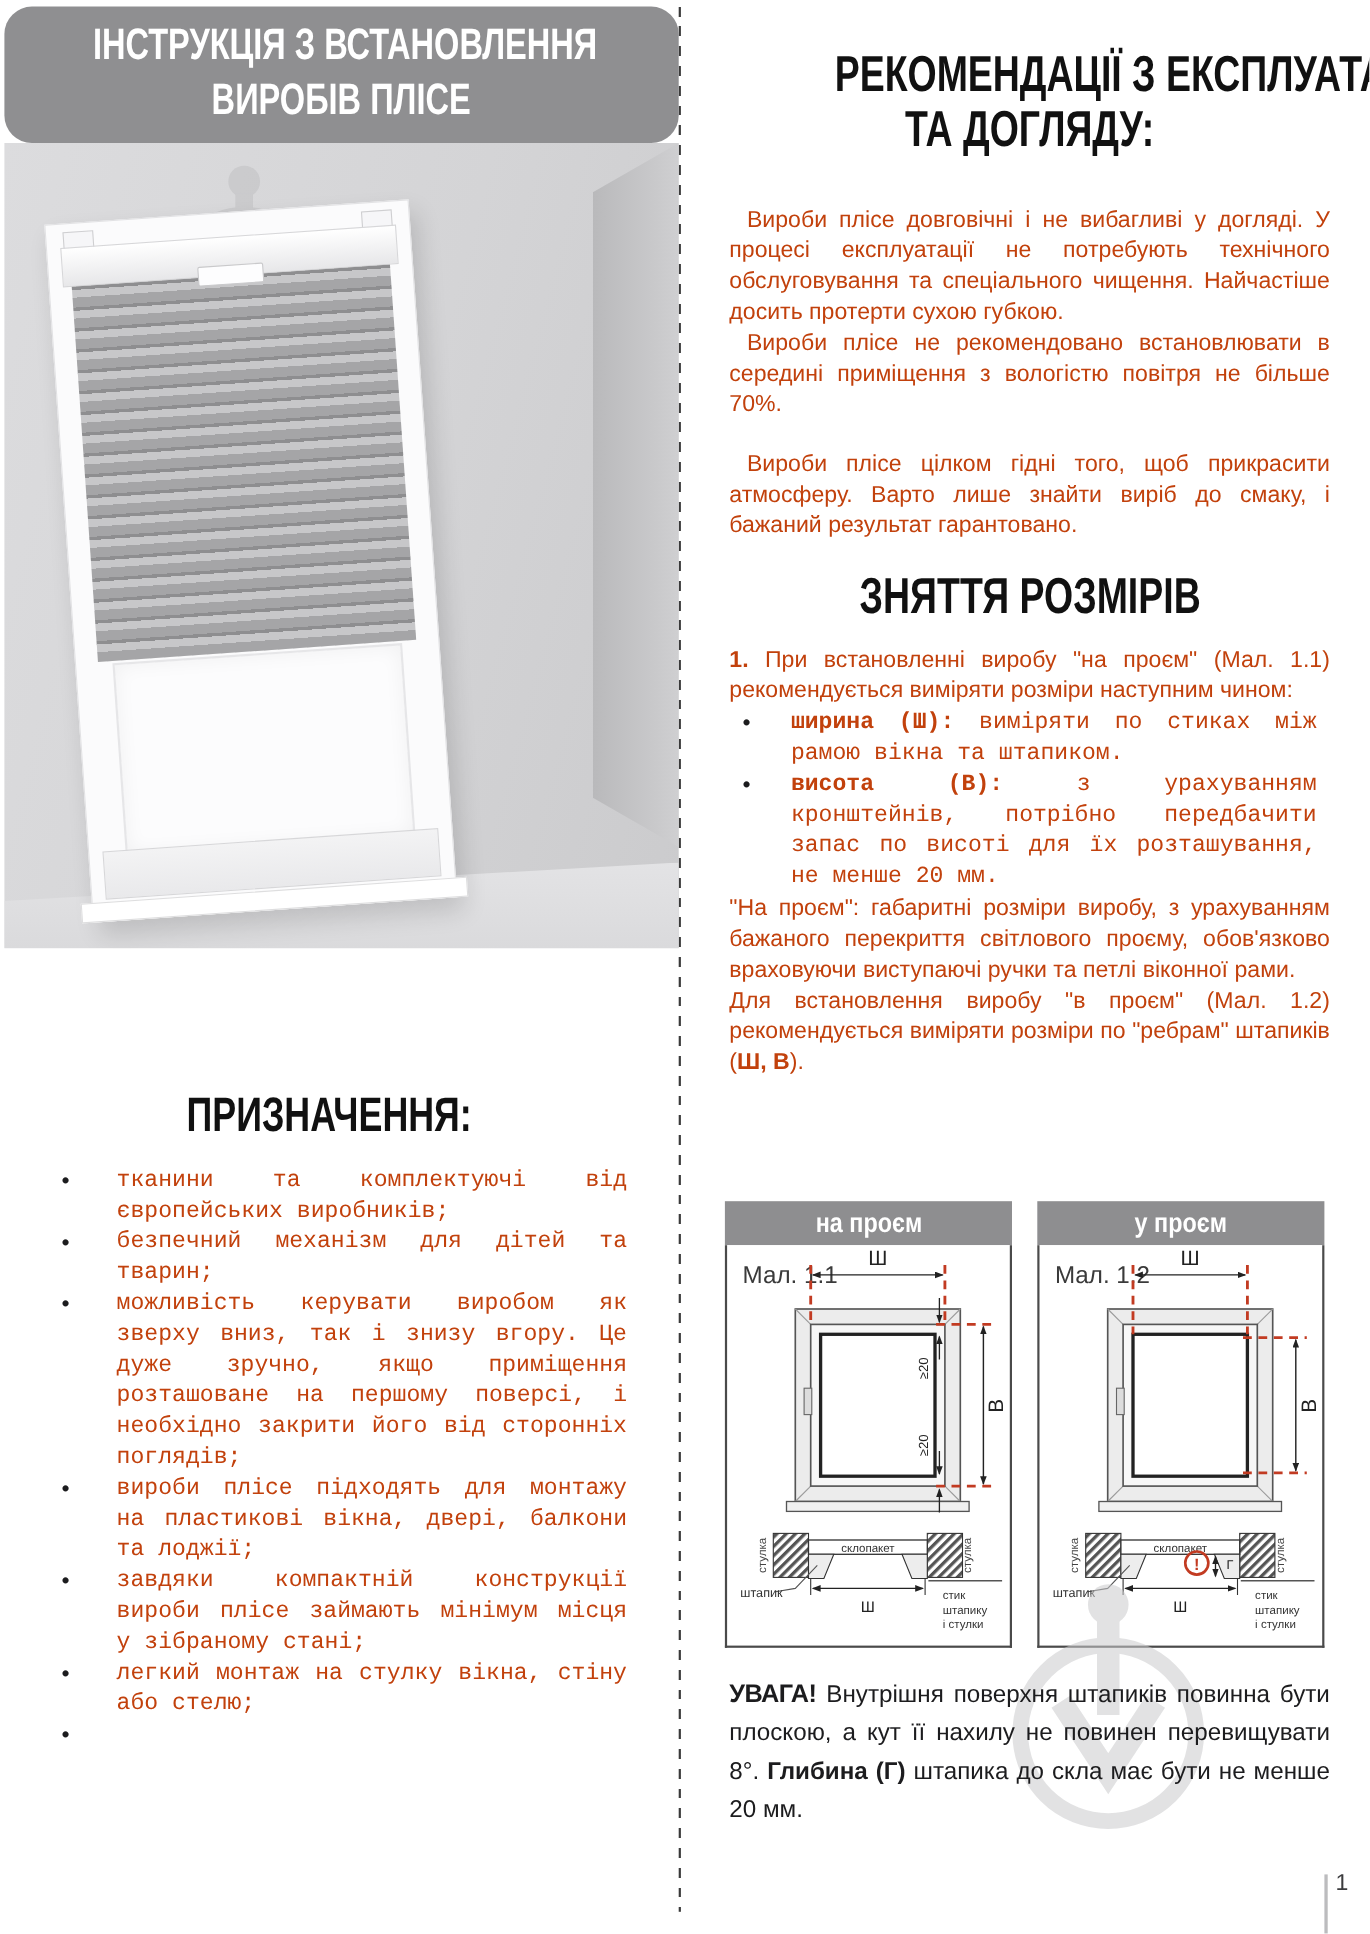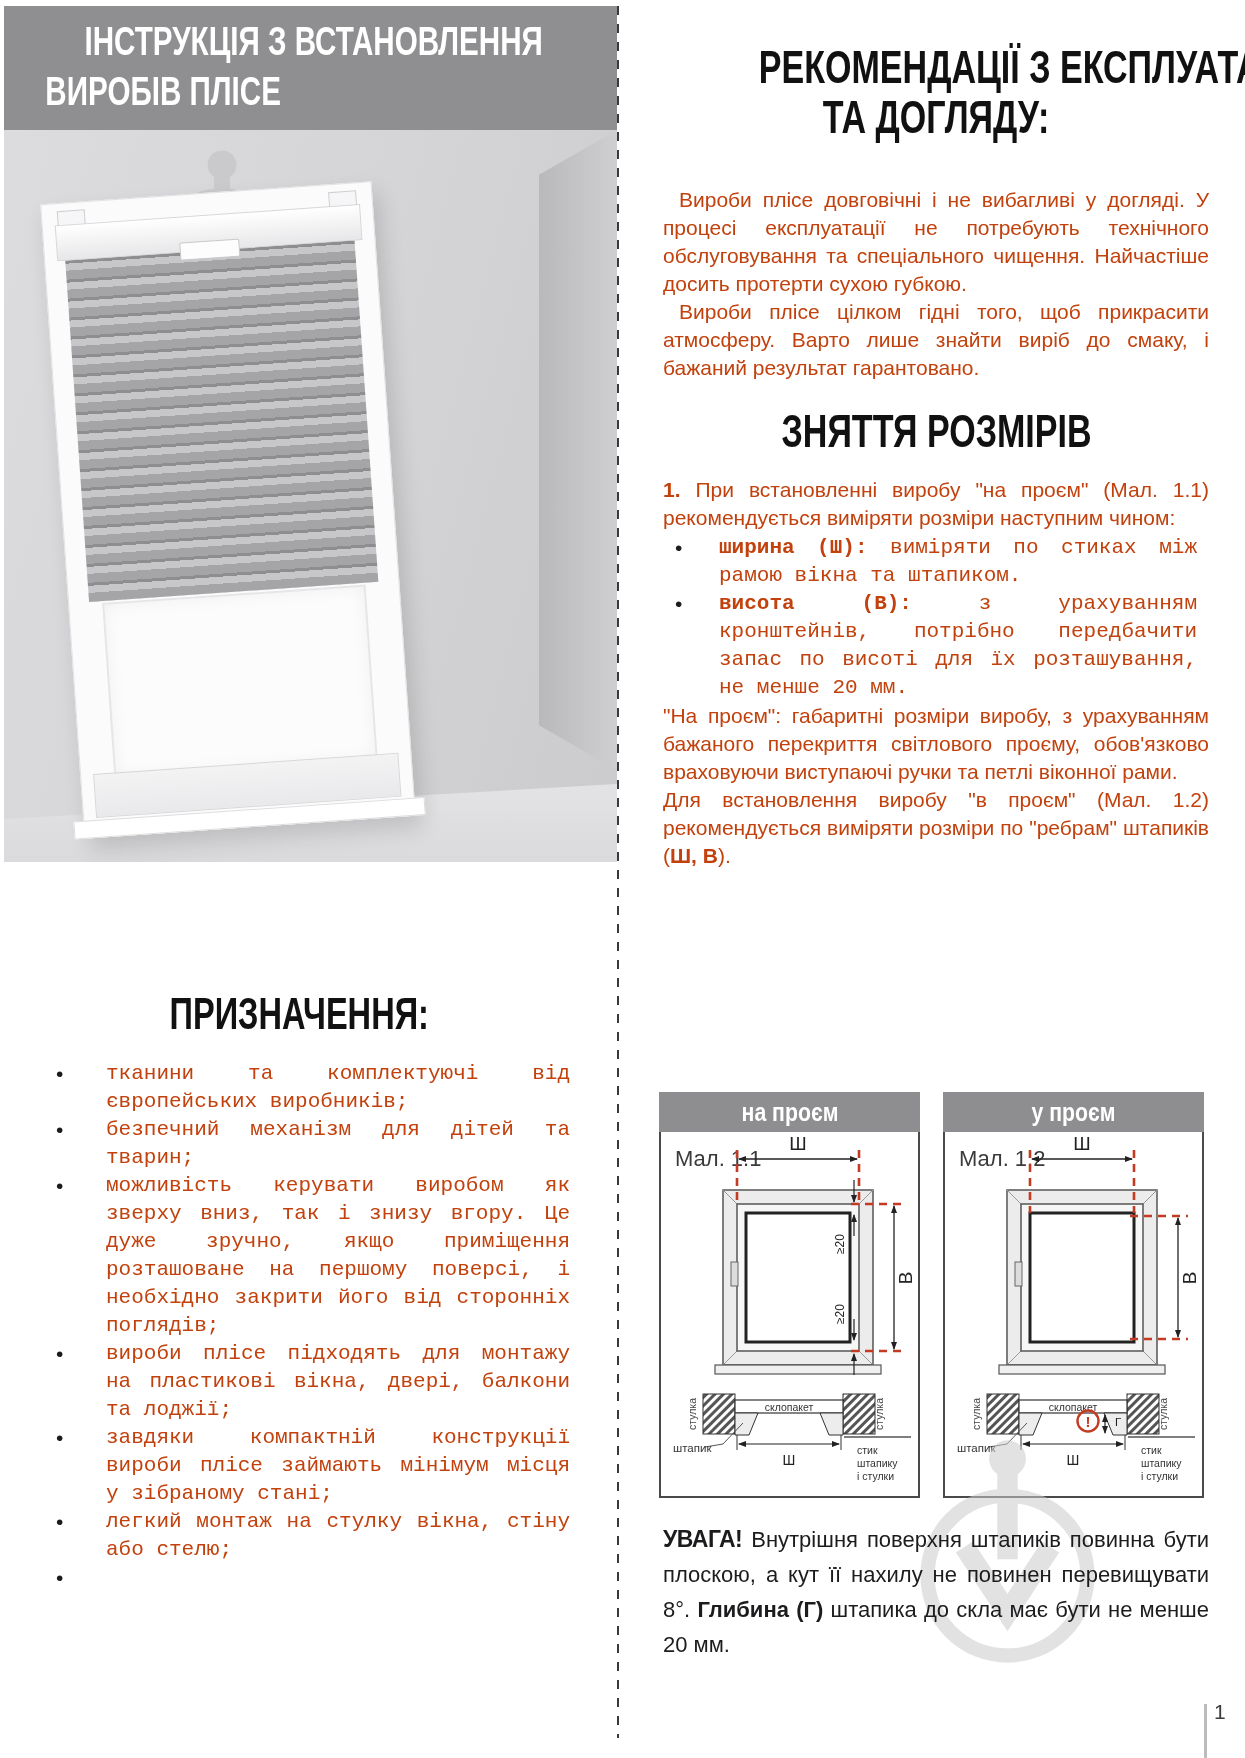--- a/index.html
+++ b/index.html
@@ -5,21 +5,21 @@
   html,body{margin:0;padding:0;background:#fff;}
   .page{position:relative;width:1245px;height:1758px;background:#fff;overflow:hidden;
         font-family:"Liberation Sans","DejaVu Sans",sans-serif;color:#1c1c1e;}
 
   
   .divider{position:absolute;left:617px;top:6px;width:2px;height:1732px;
            background:repeating-linear-gradient(180deg,#3a3a3a 0 9px,transparent 9px 18px);}
 
   
   .left-col{position:absolute;left:4px;top:6px;width:613px;}
-  .left-header{background:#8f8f91;height:124px;text-align:left;padding-top:10px;box-sizing:border-box;}
+  .left-header{background:#8f8f91;height:124px;text-align:center;padding-top:10px;box-sizing:border-box;border-radius:25px;}
   .left-header .hline{color:#fff;font-weight:700;font-size:40px;line-height:50px;white-space:nowrap;}
   .cond{display:inline-block;transform:scaleX(.74);transform-origin:50% 50%;white-space:nowrap;}
 
   
   .photo{position:relative;height:732px;overflow:hidden;
          background:linear-gradient(105deg,#dcdcde 0%,#d4d4d6 55%,#cbcbcd 100%);}
   .reveal-band{position:absolute;right:0;top:0;width:78px;height:640px;
                background:linear-gradient(90deg,#b9b9bb,#cfcfd1);
                clip-path:polygon(0 7%,100% 0,100% 100%,0 93%);}
   .floor{position:absolute;left:0;right:0;bottom:0;height:78px;
@@ -56,21 +56,21 @@
   .blist{margin-top:22px;}
   .brow{display:flex;}
   .bdot{flex:none;width:50px;padding-left:40px;box-sizing:content-box;font-size:21px;line-height:28px;}
   .brow .btext{flex:1;margin-right:12px;font-family:Liberation Mono, monospace;}
 
   
   .rc-top{position:absolute;left:663px;top:42px;width:546px;}
   .rc-h2{text-align:center;font-weight:700;font-size:46px;line-height:50px;color:#111;}
   .rc-top .p1{margin-top:44px;text-indent:16px;}
   .rc-top .p2{text-indent:16px;}
-  .rc-top .p3{text-indent:16px;}
+  .rc-top .p3{margin-top:26px;text-indent:16px;}
   .sizing-title{margin-top:24px;}
   .step{margin-top:20px;}
   .rblist .bdot{width:44px;padding-left:12px;}
   .pnoind{text-indent:0;}
   b.lead{font-weight:700;}
 
   
   .figs{position:absolute;left:659px;top:1092px;width:546px;display:flex;gap:23px;z-index:2;}
   .fig{width:261px;}
   .fig-header{height:40px;background:#8e8e90;color:#fff;font-weight:700;font-size:25px;
@@ -162,20 +162,21 @@
       </div>
     </div>
   </div>
 
   <div class="rc-top">
     <div class="rc-h2">
       <div><span class="cond">РЕКОМЕНДАЦІЇ З ЕКСПЛУАТАЦІЇ</span></div>
       <div><span class="cond">ТА ДОГЛЯДУ:</span></div>
     </div>
     <div class="body-p p1">Вироби плісе довговічні і не вибагливі у догляді. У процесі експлуатації не потребують технічного обслуговування та спеціального чищення. Найчастіше досить протерти сухою губкою.</div>
+    <div class="body-p p2">Вироби плісе не рекомендовано встановлювати в середині приміщення з вологістю повітря не більше 70%.</div>
     <div class="body-p p3">Вироби плісе цілком гідні того, щоб прикрасити атмосферу. Варто лише знайти виріб до смаку, і бажаний результат гарантовано.</div>
 
     <div class="rc-h2 sizing-title"><span class="cond">ЗНЯТТЯ РОЗМІРІВ</span></div>
     <div class="body-p step"><b class="lead">1.</b><span> При встановленні виробу "на проєм" (Мал. 1.1) рекомендується виміряти розміри наступним чином:</span></div>
 
     <div class="blist rblist" style="margin-top:2px;">
       <div class="brow">
         <div class="bdot">•</div>
         <div class="btext body-p"><b class="lead">ширина (Ш):</b><span> виміряти по стиках між рамою вікна та штапиком.</span></div>
       </div>

